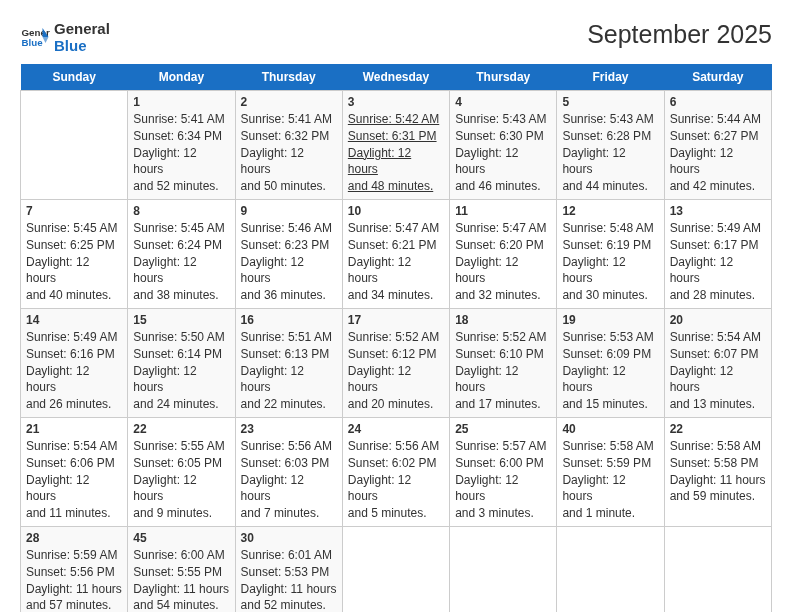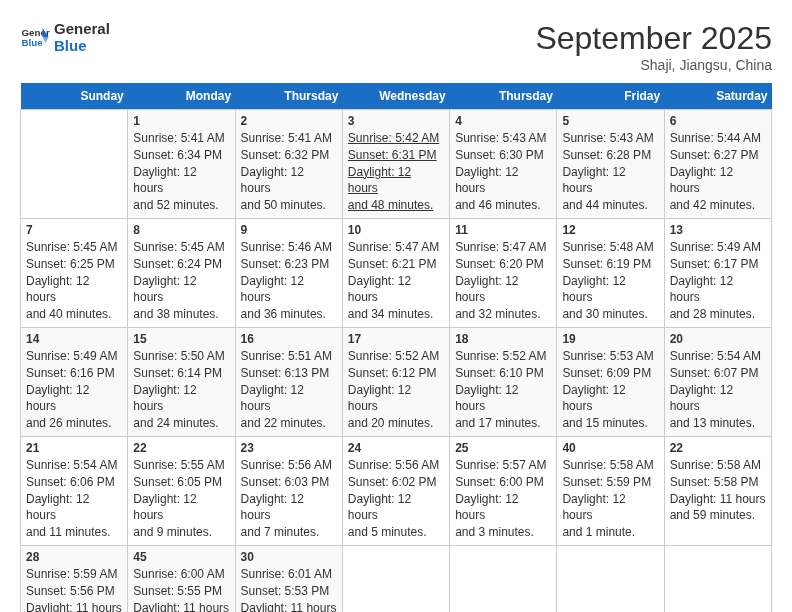--- a/index.html
+++ b/index.html
@@ -22,38 +22,38 @@
       gap: 4px;
     }
     .logo-icon {
       width: 30px;
       height: 30px;
     }
     .title-block {
       text-align: right;
     }
     .month-title {
-      font-size: 32px;
+      font-size: 25px;
       font-weight: normal;
       color: #333;
     }
     .subtitle {
       font-size: 14px;
       color: #555;
     }
     table {
       width: 100%;
       border-collapse: collapse;
       font-size: 11px;
     }
     thead tr th {
       background-color: #1a6fc4;
       color: #fff;
       padding: 6px 4px;
-      text-align: right;
+      text-align: center;
       font-weight: bold;
       font-size: 12px;
     }
     tbody tr td {
       border: 1px solid #ccc;
       vertical-align: top;
       padding: 4px 5px;
       min-height: 80px;
       height: 90px;
       color: #333;
@@ -91,21 +91,20 @@
       <polygon points="30,8 38,20 30,20" fill="#1a6fc4"></polygon>
       <polygon points="30,20 38,20 34,28" fill="#1a6fc4" opacity="0.6"></polygon>
     </svg>
     <div>
       <div style="font-size:15px;font-weight:bold;color:#333;">General</div>
       <div style="font-size:15px;font-weight:bold;color:#1a6fc4;">Blue</div>
     </div>
   </div>
   <div class="title-block">
     <div class="month-title">September 2025</div>
-    <div class="subtitle">Shaji, Jiangsu, China</div>
   </div>
 </div>
 
 <table>
   <thead>
     <tr>
     <th>Sunday</th>
         <th>Monday</th>
         <th>Thursday</th>
         <th>Wednesday</th>

